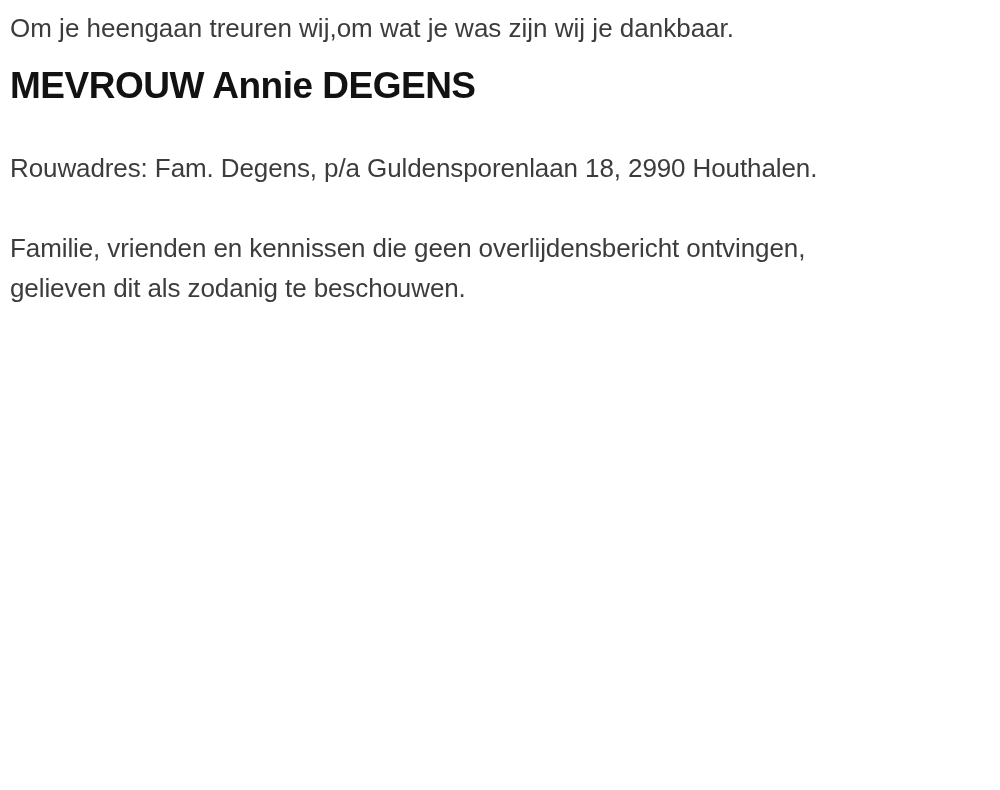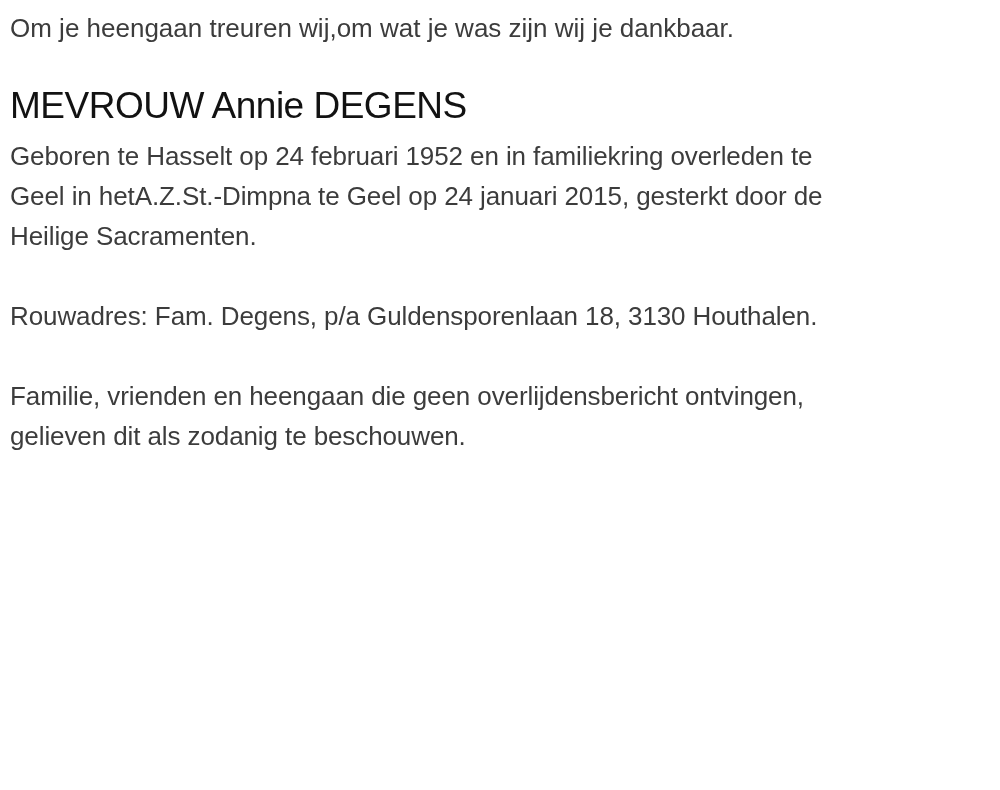--- a/index.html
+++ b/index.html
@@ -21,24 +21,24 @@
     padding: 8px 14px 0 10px;
   }
   .epigraph {
     margin: 0;
     font-size: 26px;
     line-height: 40px;
     color: #3c3c3c;
     white-space: pre-line;
   }
   .deceased-title {
-    margin: 36px 0 8px 0;
+    margin: 16px 0 8px 0;
     font-size: 37px;
     line-height: 44px;
-    font-weight: normal;
+    font-weight: bold;
     color: #121212;
     letter-spacing: -0.5px;
   }
   .para {
     margin: 0;
     font-size: 26px;
     line-height: 40px;
     color: #3c3c3c;
     white-space: pre-line;
     letter-spacing: -0.1px;
@@ -48,23 +48,20 @@
   }
 </style>
 </head>
 <body>
 
 <main class="doc">
   <p class="epigraph">Om je heengaan treuren wij,om wat je was zijn wij je dankbaar.</p>
 
   <h1 class="deceased-title">MEVROUW Annie DEGENS</h1>
 
-  <p class="para">Geboren te Hasselt op 24 februari 1952 en in familiekring overleden te
-Geel in hetA.Z.St.-Dimpna te Geel op 24 januari 2015, gesterkt door de
-Heilige Sacramenten.</p>
 
 
 
-  <p class="para spaced">Rouwadres: Fam. Degens, p/a Guldensporenlaan 18, 3130 Houthalen.</p>
+  <p class="para spaced">Rouwadres: Fam. Degens, p/a Guldensporenlaan 18, 2990 Houthalen.</p>
 
-  <p class="para spaced">Familie, vrienden en heengaan die geen overlijdensbericht ontvingen,
+  <p class="para spaced">Familie, vrienden en kennissen die geen overlijdensbericht ontvingen,
 gelieven dit als zodanig te beschouwen.</p>
 </main>
 
 </body></html>

